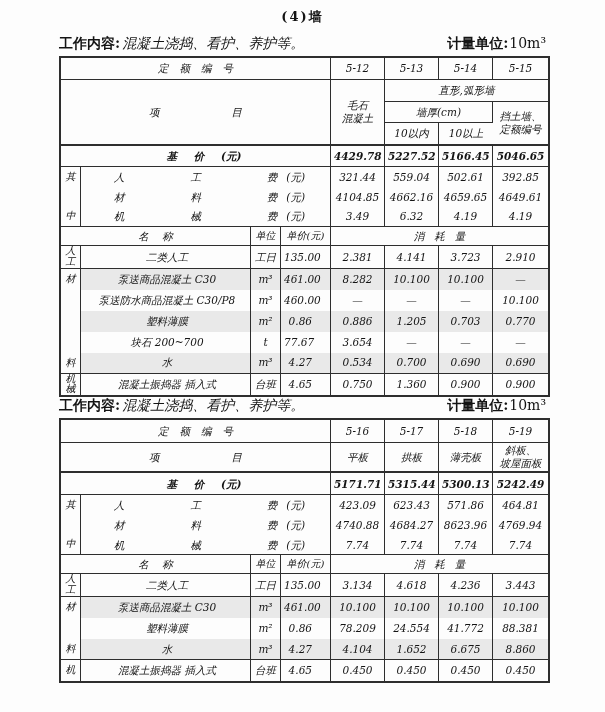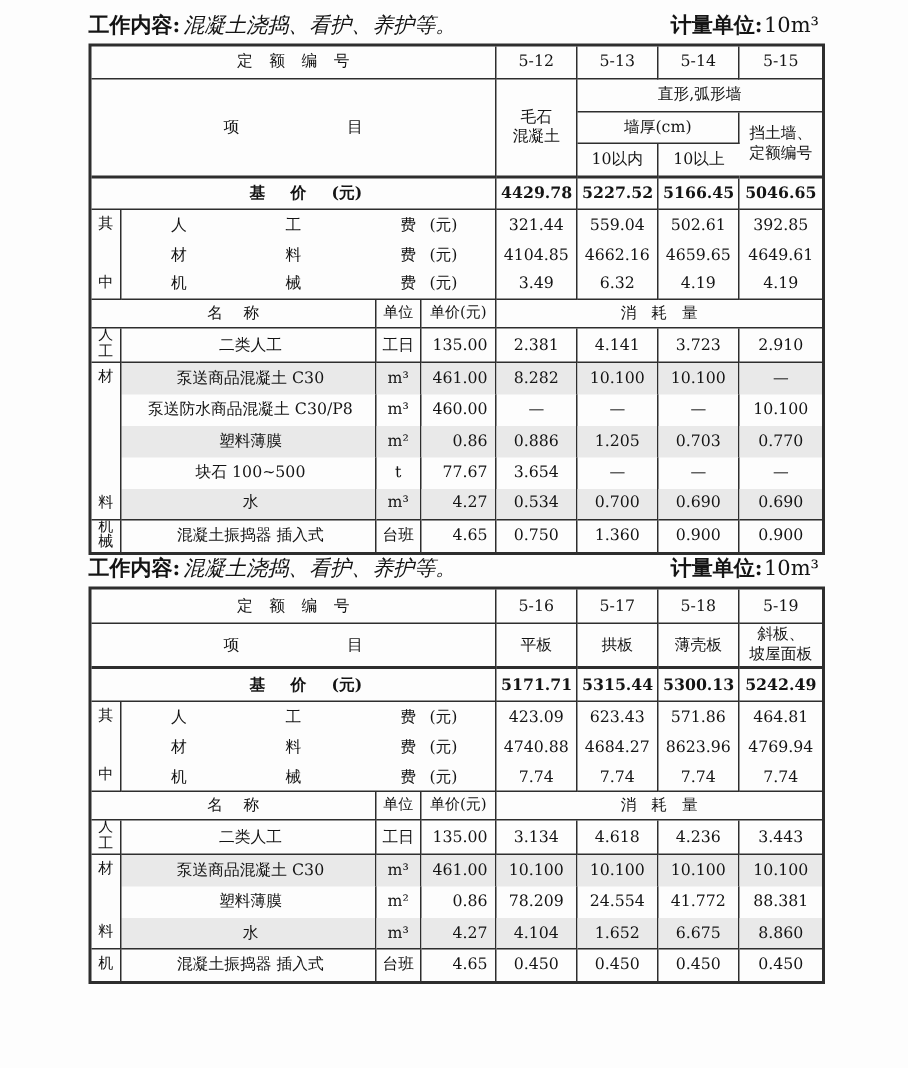--- a/index.html
+++ b/index.html
@@ -20,32 +20,32 @@
   .ttl2{margin-top:16px;}
   .meta{
     display:flex;justify-content:space-between;align-items:baseline;
     font-size:14px;margin-bottom:3px;
   }
   .meta .lbl{font-weight:bold;}
   .meta .wt{font-style:italic;margin-left:2px;}
   .meta .uv{margin-left:1px;}
   table{
     border-collapse:separate;border-spacing:0;table-layout:fixed;
-    width:487px;border:2px solid var(--line);font-size:10.5px;
+    width:487px;border:2px solid var(--line);font-size:10.5px;font-style:italic;
   }
   td{
     border-right:1px solid var(--line);border-bottom:none;
     padding:1px 3px;text-align:center;vertical-align:middle;line-height:1.2;
     overflow:hidden;
   }
   td:last-child{border-right:none;}
   td.bb{border-bottom:1px solid var(--line);}
   td.bb2{border-bottom:2px solid var(--line);}
   td.nm{text-align:center;padding-left:6px;}
-  td.pr{text-align:right;padding-right:5px;}
+  td.pr{text-align:right;padding-right:18px;}
   td.sh{background:var(--shade);}
   td.b{font-weight:bold;}
   td.pre{white-space:pre-line;line-height:1.25;}
   td.cat{font-size:10px;padding:0;}
   td.psm{font-size:10px;padding:1px 1px;}
   .stack span{display:block;line-height:1.08;}
   td.vspread{position:relative;}
   .vs{
     position:absolute;left:0;right:0;top:4px;bottom:4px;
     display:flex;flex-direction:column;justify-content:space-between;align-items:center;
@@ -61,20 +61,21 @@
   }
   .feelab .grp .paren{margin-left:9px;}
   tr.h19 td{height:19px;} tr.h20 td{height:20px;} tr.h21 td{height:21px;}
   tr.h22 td{height:22px;} tr.h23 td{height:23px;} tr.h30 td{height:30px;}
 </style>
 </head>
 <body>
 
 <div class="page">
 
+  <div class="ttl">(4)墙</div>
   <div class="meta">
     <span>
       <span class="lbl">工作内容:</span><span class="wt">混凝土浇捣、看护、养护等。</span>
     </span>
     <span>
       <span class="lbl">计量单位:</span><span class="uv">10m³</span>
     </span>
   </div>
 
   <table>
@@ -220,21 +221,21 @@
     <tr class="h21">
       <td class="nm sh">塑料薄膜</td>
       <td class="sh">m²</td>
       <td class="pr sh">0.86</td>
       <td class="sh">0.886</td>
       <td class="sh">1.205</td>
       <td class="sh">0.703</td>
       <td class="sh">0.770</td>
     </tr>
     <tr class="h21">
-      <td class="nm">块石 100~500</td>
+      <td class="nm">块石 200~700</td>
       <td>t</td>
       <td class="pr">77.67</td>
       <td>3.654</td>
       <td>—</td>
       <td>—</td>
       <td>—</td>
     </tr>
     <tr class="h21">
       <td class="bb nm sh">水</td>
       <td class="bb sh">m³</td>

